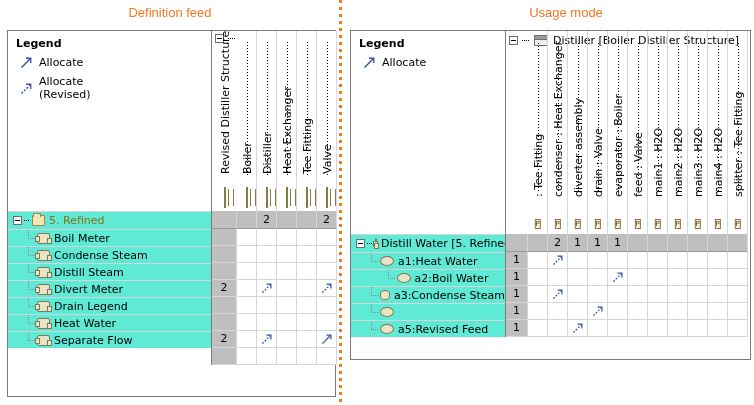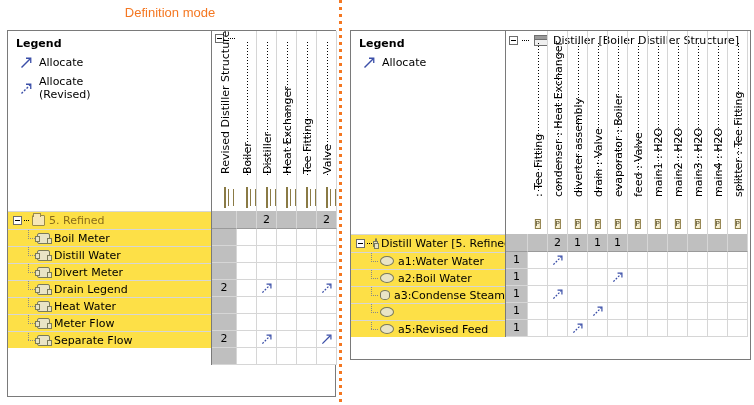--- a/index.html
+++ b/index.html
@@ -173,21 +173,21 @@
   }
 
   
   .rowlist { position: absolute; left: 0; }
   .row {
     position: relative;
     border-top: 1px solid #d6d6d6;
     display: flex; align-items: center;
     font-size: 11px; color: #000;
     white-space: nowrap;
-    background: #fde047;
+    background: #5eead4;
     overflow: hidden;
   }
   .row.group { font-weight: normal; }
   .row .lbl { margin-left: 4px; }
   .tree-dash {
     flex: none; width: 13px; height: 11px; position: relative;
   }
   .tree-dash::before { 
     content:""; position:absolute; left:4px; top:-7px; height:13px; width:1px;
     background-image: repeating-linear-gradient(to bottom,#888 0 1px, rgba(0,0,0,0) 1px 2px);
@@ -217,21 +217,22 @@
 
   .cellnum { line-height: inherit; }
 
   .cellarrow { position: absolute; left: 50%; top: 50%; transform: translate(-50%,-50%); }
 </style>
 </head>
 <body>
 
 <div id="root">
 
-  <div class="mode-title" id="title-def">Definition mode</div>
+  <div class="mode-title" id="title-def">Definition feed</div>
+  <div class="mode-title" id="title-use">Usage mode</div>
 
   <div id="divider"></div>
 
   <div class="panel" id="panel-left">
       <div class="legend-area" style="left: 0px; top: 0px;">
         <div class="legend-title">Legend</div>
         <div class="legend-row" style="top: 25px;">
           <span>
             <svg width="13" height="13" viewBox="0 0 13 13" class="arrow-svg">
               <line x1="1.5" y1="11.5" x2="10" y2="3" stroke="#3B4FA8" stroke-width="1.4"></line>
@@ -293,41 +294,41 @@
           <span class="lbl" style="color: rgb(138, 109, 26);">5. Refined</span>
         </div>
         <div class="row" style="height: 17px; padding-left: 16px;">
           <span class="tree-dash"></span>
           <span class="icon-act"></span>
           <span class="lbl">Boil Meter</span>
         </div>
         <div class="row" style="height: 17px; padding-left: 16px;">
           <span class="tree-dash"></span>
           <span class="icon-act"></span>
-          <span class="lbl">Distill Water</span>
+          <span class="lbl">Condense Steam</span>
+        </div>
+        <div class="row" style="height: 17px; padding-left: 16px;">
+          <span class="tree-dash"></span>
+          <span class="icon-act"></span>
+          <span class="lbl">Distill Steam</span>
         </div>
         <div class="row" style="height: 17px; padding-left: 16px;">
           <span class="tree-dash"></span>
           <span class="icon-act"></span>
           <span class="lbl">Divert Meter</span>
         </div>
         <div class="row" style="height: 17px; padding-left: 16px;">
           <span class="tree-dash"></span>
           <span class="icon-act"></span>
           <span class="lbl">Drain Legend</span>
         </div>
         <div class="row" style="height: 17px; padding-left: 16px;">
           <span class="tree-dash"></span>
           <span class="icon-act"></span>
           <span class="lbl">Heat Water</span>
-        </div>
-        <div class="row" style="height: 17px; padding-left: 16px;">
-          <span class="tree-dash"></span>
-          <span class="icon-act"></span>
-          <span class="lbl">Meter Flow</span>
         </div>
         <div class="row" style="height: 17px; padding-left: 16px;">
           <span class="tree-dash last"></span>
           <span class="icon-act"></span>
           <span class="lbl">Separate Flow</span>
         </div>
       </div>
       <div class="gridarea" style="left: 203px; top: 180px; width: 125px; border-left: 1px solid rgb(122, 122, 122);">
         <div class="cellrow sumrow" style="height: 18px;">
           <div class="cell grey" style="left: 0px; width: 25px; height: 18px; line-height: 17px;"></div>
@@ -510,23 +511,23 @@
       <div class="rowlist" style="left: 0px; top: 203px; width: 154px;">
         <div class="row group" style="height: 18px; padding-left: 5px;">
           <span class="expander"></span>
           <span class="dots-h" style="width: 6px;"></span>
           <span class="icon-act"></span>
           <span class="lbl">Distill Water [5. Refined]</span>
         </div>
         <div class="row" style="height: 17px; padding-left: 16px;">
           <span class="tree-dash"></span>
           <span class="icon-oval"></span>
-          <span class="lbl">a1:Water Water</span>
-        </div>
-        <div class="row" style="height: 17px; padding-left: 16px;">
+          <span class="lbl">a1:Heat Water</span>
+        </div>
+        <div class="row" style="height: 17px; padding-left: 16px; justify-content: center;">
           <span class="tree-dash"></span>
           <span class="icon-oval"></span>
           <span class="lbl">a2:Boil Water</span>
         </div>
         <div class="row" style="height: 17px; padding-left: 16px;">
           <span class="tree-dash"></span>
           <span class="icon-oval"></span>
           <span class="lbl">a3:Condense Steam</span>
         </div>
         <div class="row" style="height: 17px; padding-left: 16px;">

